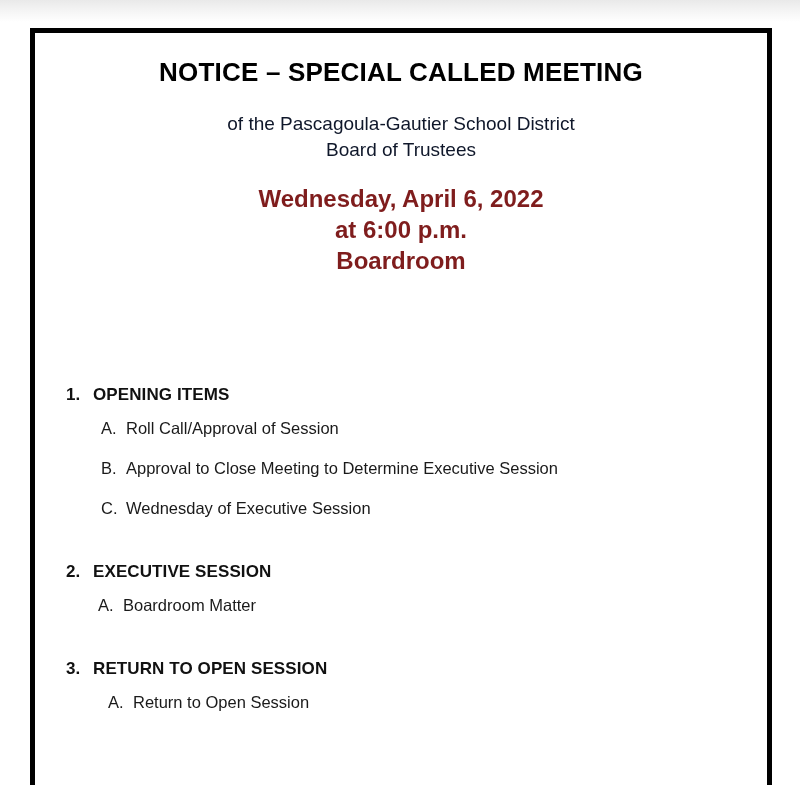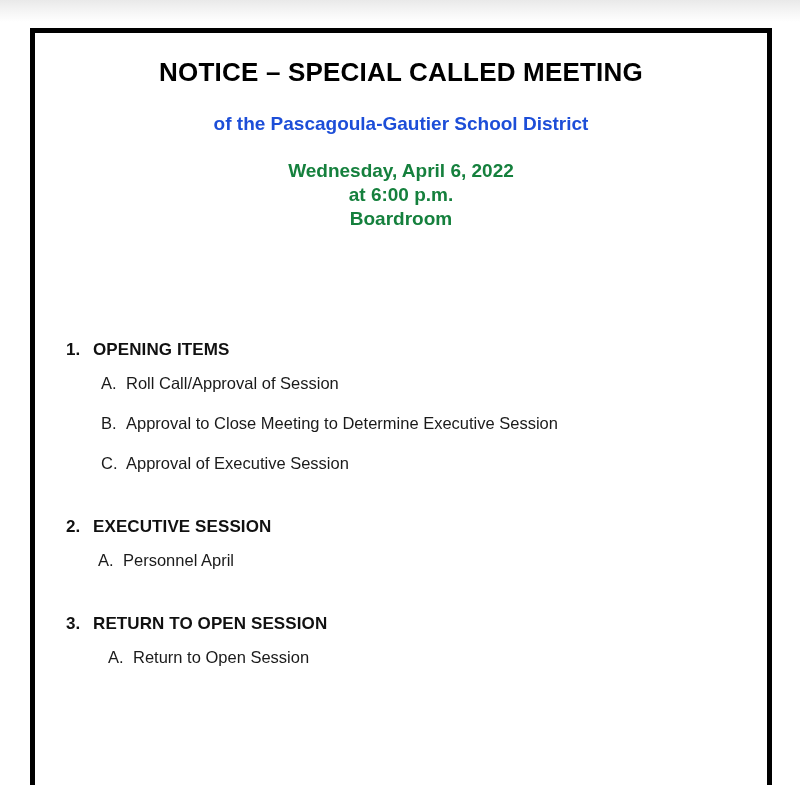--- a/index.html
+++ b/index.html
@@ -51,32 +51,32 @@
     letter-spacing: 0.2px;
     margin: 10px 0 0 0;
     line-height: 1.2;
   }
   .subtitle-block {
     text-align: center;
     margin-top: 23px;
   }
   .subtitle-line {
     font-size: 19px;
-    font-weight: bold;
-    color: #1d4ed8;
+    font-weight: normal;
+    color: #0f172a;
     line-height: 1.35;
   }
   .when-block {
     text-align: center;
     margin-top: 22px;
   }
   .when-line {
-    font-size: 19px;
+    font-size: 24px;
     font-weight: bold;
-    color: #15803d;
+    color: #7f1d1d;
     line-height: 1.28;
   }
 
   
   .agenda {
     margin-top: 108px;
   }
   .agenda-section {
     margin-bottom: 26px;
   }
@@ -124,20 +124,21 @@
 
 <div class="top-gradient"></div>
 
 <div class="page-frame">
   <div class="page-inner">
 
     <div class="doc-title">NOTICE – SPECIAL CALLED MEETING</div>
 
     <div class="subtitle-block">
       <div class="subtitle-line">of the Pascagoula-Gautier School District</div>
+      <div class="subtitle-line">Board of Trustees</div>
     </div>
 
     <div class="when-block">
       <div class="when-line">Wednesday, April 6, 2022</div>
       <div class="when-line">at 6:00 p.m.</div>
       <div class="when-line">Boardroom</div>
     </div>
 
     <div class="agenda">
 
@@ -150,36 +151,36 @@
           <div class="subitem">
             <span class="sub-letter">A.</span>
             <span class="sub-text">Roll Call/Approval of Session</span>
           </div>
           <div class="subitem">
             <span class="sub-letter">B.</span>
             <span class="sub-text">Approval to Close Meeting to Determine Executive Session</span>
           </div>
           <div class="subitem">
             <span class="sub-letter">C.</span>
-            <span class="sub-text">Approval of Executive Session</span>
+            <span class="sub-text">Wednesday of Executive Session</span>
           </div>
         </div>
       </div>
 
       <div class="gap-lg"></div>
 
       <div class="agenda-section">
         <div class="section-head">
           <span class="section-num">2.</span>
           <span class="section-title">EXECUTIVE SESSION</span>
         </div>
         <div class="subitems">
           <div class="subitem shallow">
             <span class="sub-letter">A.</span>
-            <span class="sub-text">Personnel April</span>
+            <span class="sub-text">Boardroom Matter</span>
           </div>
         </div>
       </div>
 
       <div class="gap-lg"></div>
 
       <div class="agenda-section">
         <div class="section-head">
           <span class="section-num">3.</span>
           <span class="section-title">RETURN TO OPEN SESSION</span>

